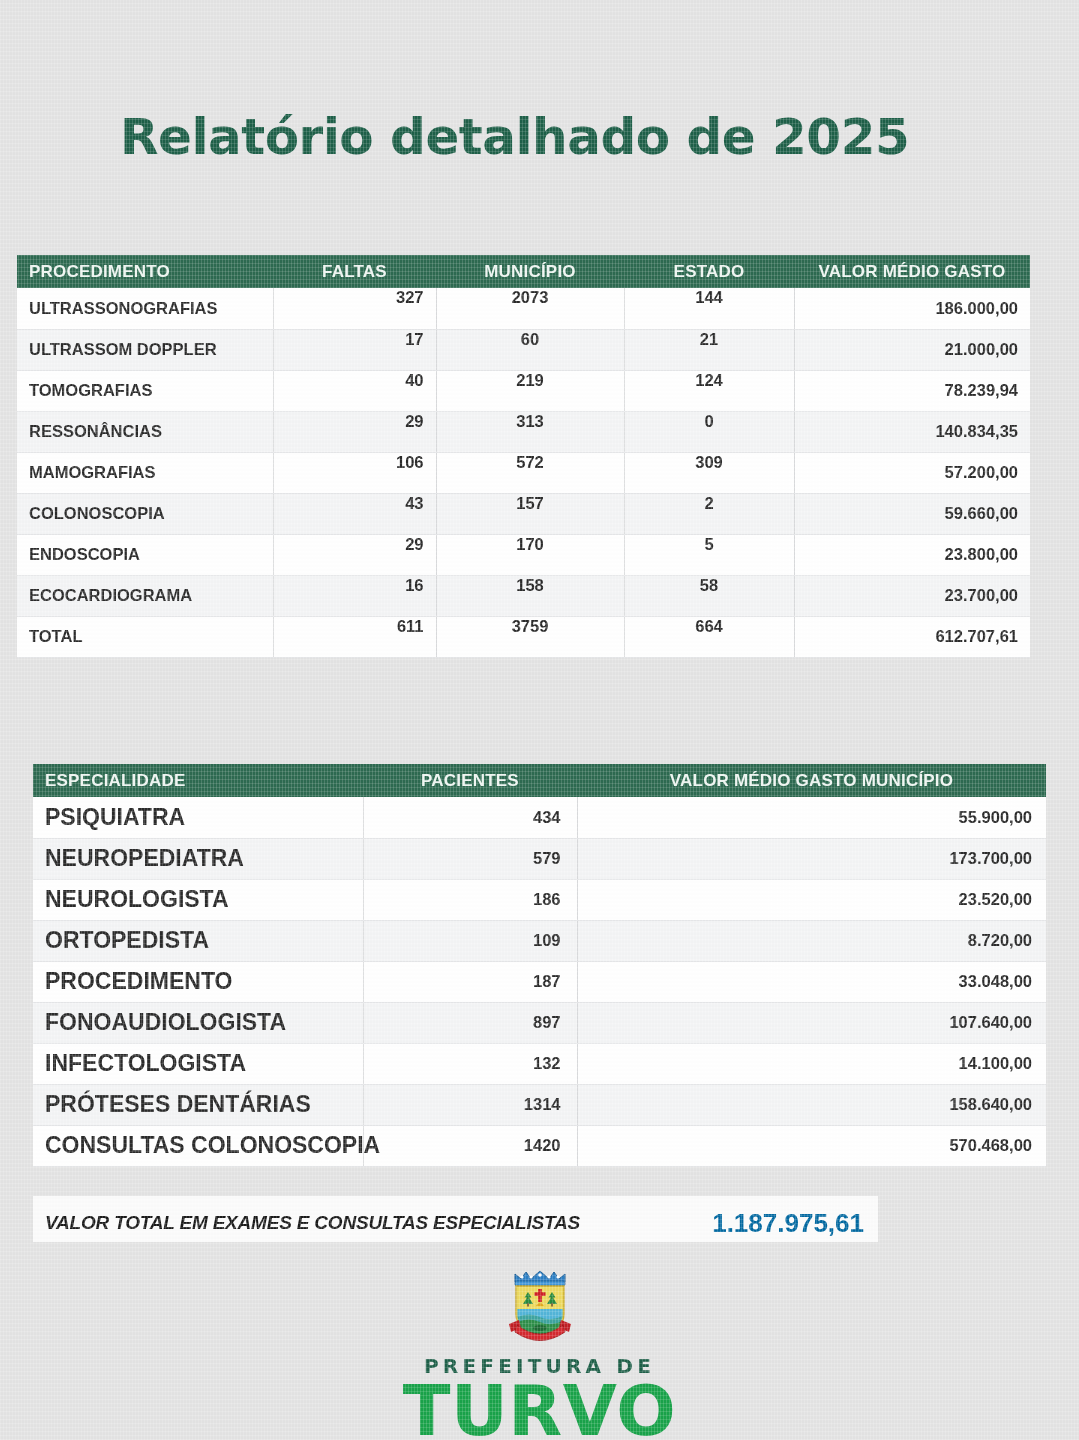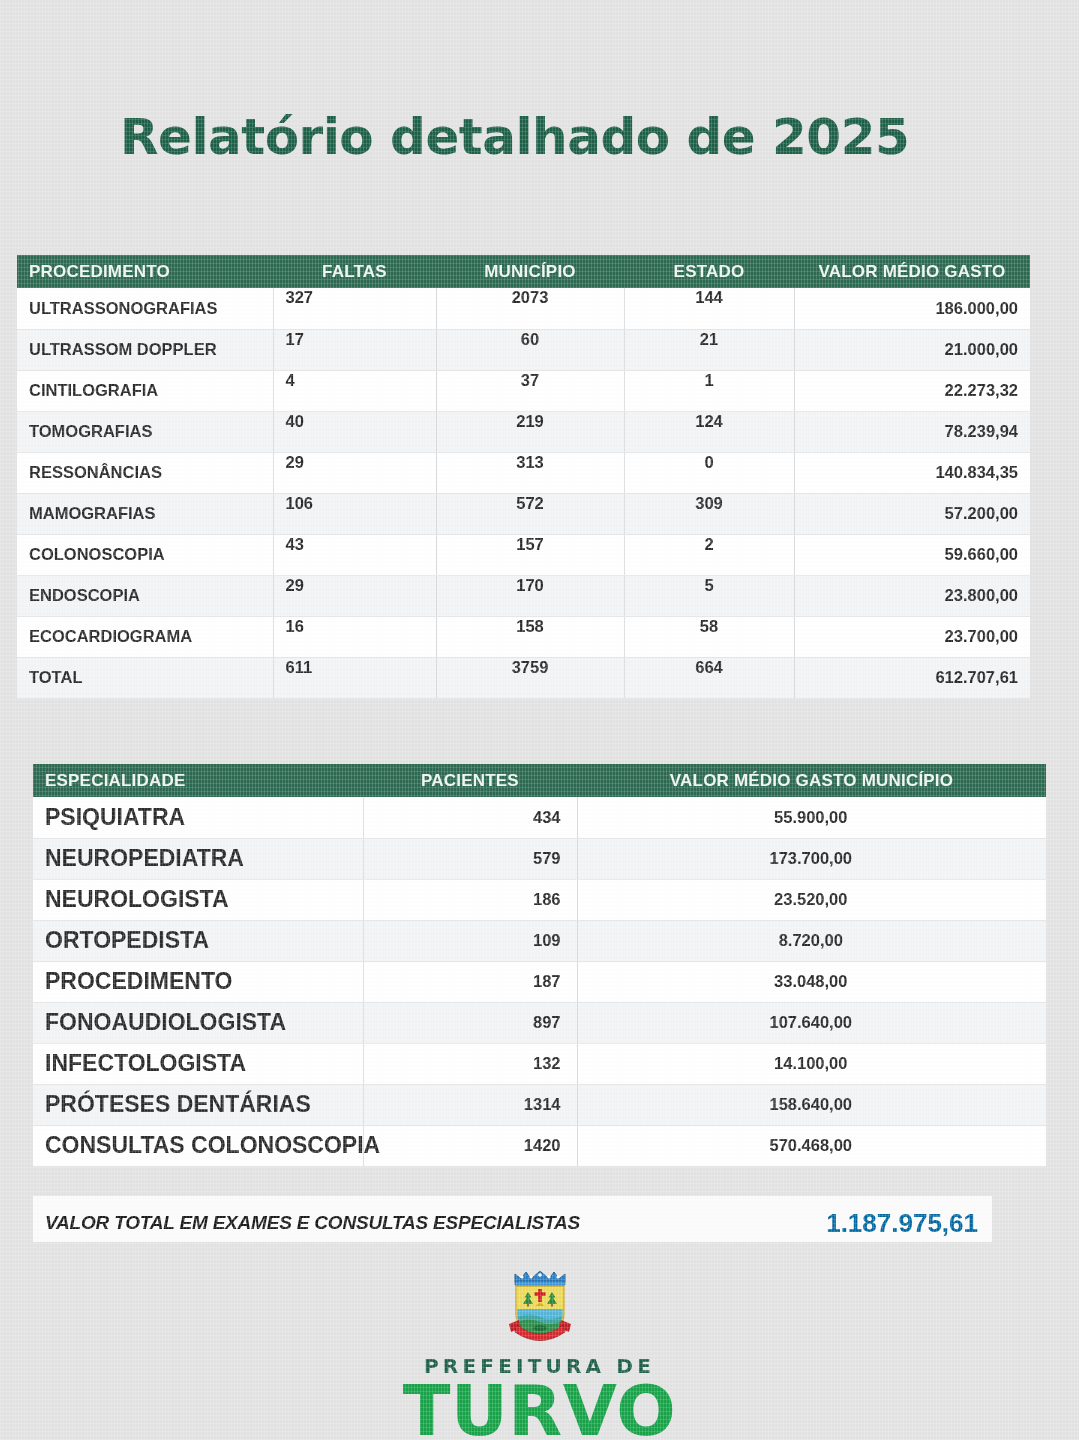--- a/index.html
+++ b/index.html
@@ -69,47 +69,47 @@
     border-bottom: 1px solid #e5e6e8;
     background: #ffffff;
     padding: 0 12px;
     white-space: nowrap;
     font-family: "Liberation Sans", sans-serif;
   }
   .tbl tbody tr:nth-child(even) td { background: #f3f4f5; }
   .tbl tbody td:last-child { border-right: none; }
 
   td.c-name  { text-align: left;   color: #2b2b2b; }
-  td.c-num   { text-align: left;  padding-right: 26px; vertical-align: top; padding-top: 4px; }
+  td.c-num   { text-align: right;  padding-right: 26px; vertical-align: top; padding-top: 4px; }
   td.c-mid   { text-align: center; vertical-align: top; padding-top: 4px; }
   td.c-val   { text-align: right;  padding-right: 14px; }
 
   
   #table-procedimentos col.c1 { width: 256px; }
   #table-procedimentos col.c2 { width: 163px; }
   #table-procedimentos col.c3 { width: 188px; }
   #table-procedimentos col.c4 { width: 170px; }
   #table-procedimentos col.c5 { width: 236px; }
 
   
   #table-especialidades col.e1 { width: 330px; }
   #table-especialidades col.e2 { width: 214px; }
   #table-especialidades col.e3 { width: 469px; }
 
   #table-especialidades tbody td { height: 41px; }
   #table-especialidades td.c-name { font-size: 23px; }
   #table-especialidades td.c-pac  { text-align: right; padding-right: 16px; }
-  #table-especialidades td.c-val  { text-align: center; padding-right: 14px; }
+  #table-especialidades td.c-val  { text-align: right; padding-right: 14px; }
 
   
   .grand-total {
     position: absolute;
     left: 33px;
     top: 1196px;
-    width: 959px;
+    width: 845px;
     height: 46px;
     background: #fbfbfb;
     display: flex;
     align-items: center;
     justify-content: space-between;
     padding: 8px 14px 0 12px;
   }
   .grand-total .gt-label {
     font-size: 19px;
     font-weight: 800;
@@ -186,27 +186,20 @@
       <td class="c-val">186.000,00</td>
     </tr>
     <tr>
       <td class="c-name">ULTRASSOM  DOPPLER</td>
       <td class="c-num">17</td>
       <td class="c-mid">60</td>
       <td class="c-mid">21</td>
       <td class="c-val">21.000,00</td>
     </tr>
     <tr>
-      <td class="c-name">CINTILOGRAFIA</td>
-      <td class="c-num">4</td>
-      <td class="c-mid">37</td>
-      <td class="c-mid">1</td>
-      <td class="c-val">22.273,32</td>
-    </tr>
-    <tr>
       <td class="c-name">TOMOGRAFIAS</td>
       <td class="c-num">40</td>
       <td class="c-mid">219</td>
       <td class="c-mid">124</td>
       <td class="c-val">78.239,94</td>
     </tr>
     <tr>
       <td class="c-name">RESSONÂNCIAS</td>
       <td class="c-num">29</td>
       <td class="c-mid">313</td>

